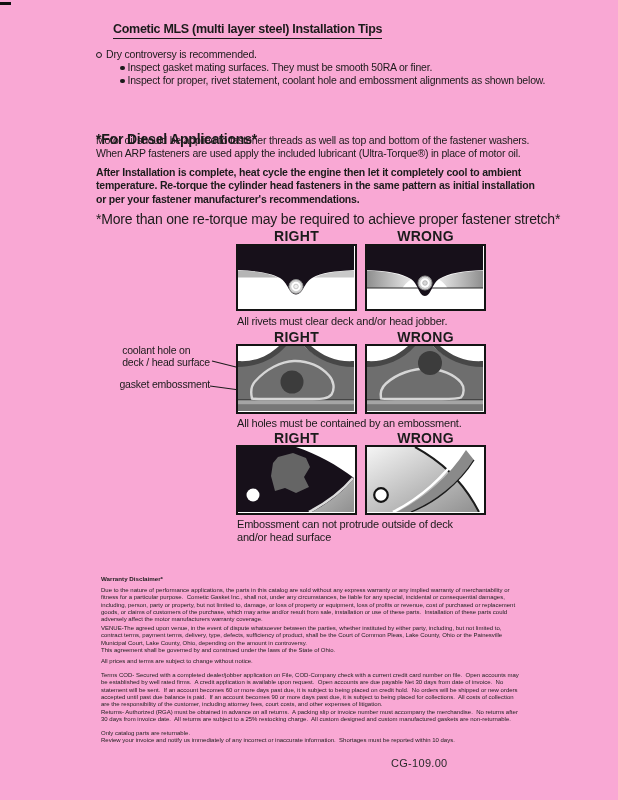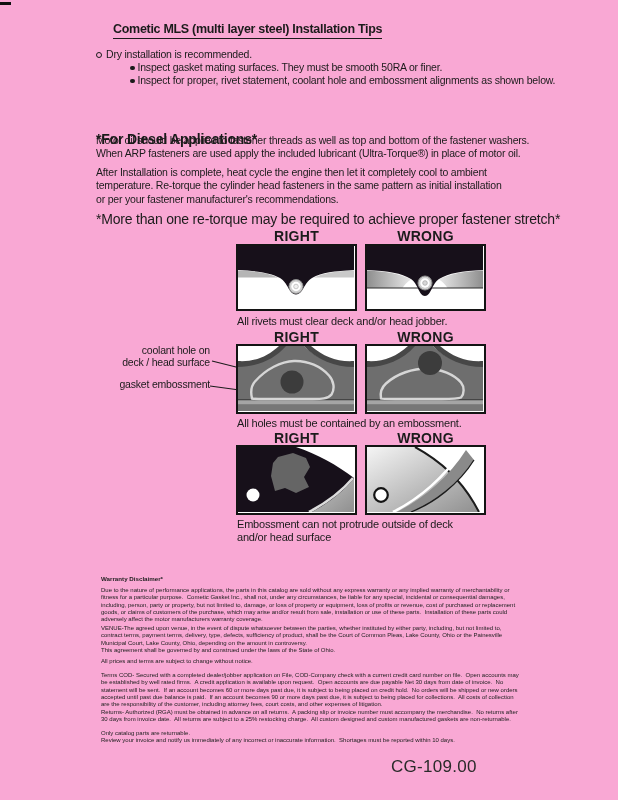--- a/index.html
+++ b/index.html
@@ -4,61 +4,61 @@
 <style>
   html,body{margin:0;padding:0;background:#ffffff;}
   .page{position:relative;width:618px;height:800px;background:#f9a8d4;overflow:hidden;
         font-family:"Liberation Sans","DejaVu Sans",sans-serif;color:#1b1b1b;}
   .abs{position:absolute;}
   .corner{left:0;top:2px;width:11px;height:3px;background:#101010;}
   .title{left:113px;top:22px;font-size:12.5px;font-weight:bold;letter-spacing:-0.3px;
          border-bottom:1.6px solid #1b1b1b;padding-bottom:1.5px;white-space:nowrap;}
   .tips{left:96px;top:48px;font-size:10.5px;letter-spacing:-0.2px;line-height:13.2px;white-space:nowrap;}
   .tip-row{display:flex;align-items:flex-start;}
-  .tip-row.sub{margin-left:34px;}
+  .tip-row.sub{margin-left:24px;}
   .m-open{width:4px;height:4px;border:1px solid #1b1b1b;border-radius:50%;margin:4px 4px 0 0;flex:none;}
   .m-fill{width:4.5px;height:4.5px;background:#1b1b1b;border-radius:50%;margin:4.5px 3px 0 0;flex:none;}
   .h-diesel{left:96px;top:131px;font-size:14px;font-weight:bold;letter-spacing:-0.2px;}
   .para{font-size:10.5px;letter-spacing:-0.2px;line-height:13.4px;white-space:pre-wrap;}
   #para-oil{left:96px;top:134px;}
-  #para-retorque{left:96px;top:166px;}
+  #para-retorque{left:96px;top:166px;font-weight:bold;}
   #note{left:96px;top:211px;font-size:14px;letter-spacing:-0.2px;white-space:nowrap;}
   .rw{width:121px;text-align:center;font-size:14px;font-weight:600;letter-spacing:0.3px;}
   #rw1r{left:236px;top:228px;} #rw1w{left:365px;top:228px;}
   #rw2r{left:236px;top:329px;} #rw2w{left:365px;top:329px;}
   #rw3r{left:236px;top:430px;} #rw3w{left:365px;top:430px;}
   .dbox{width:121px;border:2.5px solid #141414;box-sizing:border-box;background:#fff;}
   .dbox svg{display:block;}
   #d1r{left:236px;top:244px;height:67px;} #d1w{left:365px;top:244px;height:67px;}
   #d2r{left:236px;top:344px;height:70px;} #d2w{left:365px;top:344px;height:70px;}
   #d3r{left:236px;top:445px;height:70px;} #d3w{left:365px;top:445px;height:70px;}
   .cap{font-size:11px;letter-spacing:-0.2px;line-height:12.8px;white-space:pre-wrap;}
   #cap1{left:237px;top:315px;} #cap2{left:237px;top:417px;} #cap3{left:237px;top:518px;}
-  .side-label{right:408px;text-align:right;font-size:10.5px;line-height:11.5px;
+  .side-label{right:408px;font-size:10.5px;line-height:11.5px;
               letter-spacing:-0.2px;white-space:pre-wrap;}
   #lbl-coolant{top:345px;} #lbl-emboss{top:379px;}
   #leader-svg{left:105px;top:340px;}
   .warr{left:101px;font-size:6px;line-height:7.3px;white-space:pre-wrap;color:#222;width:470px;}
   #w-head{top:575px;font-weight:bold;font-size:6.2px;}
   #w1{top:587px;} #w2{top:625px;} #w3{top:658px;} #w4{top:672px;} #w5{top:709px;} #w6{top:730px;}
-  #footer-code{left:391px;top:757px;font-size:17px;letter-spacing:0.3px;color:#2a2a2a;}
+  #footer-code{left:391px;top:757px;font-size:11px;letter-spacing:0.3px;color:#2a2a2a;}
 </style>
 </head>
 <body>
 
 <div class="page">
 
   <div class="abs corner"></div>
 
   <div class="abs title">Cometic MLS (multi layer steel) Installation Tips</div>
 
   <div class="abs tips">
     <div class="tip-row">
       <span class="m-open"></span>
-      <span>Dry installation is recommended.</span>
+      <span>Dry controversy is recommended.</span>
     </div>
     <div class="tip-row sub">
       <span class="m-fill"></span>
       <span>Inspect gasket mating surfaces.  They must be smooth 50RA or finer.</span>
     </div>
     <div class="tip-row sub">
       <span class="m-fill"></span>
       <span>Inspect for proper, rivet statement, coolant hole and embossment alignments as shown below.</span>
     </div>
   </div>

